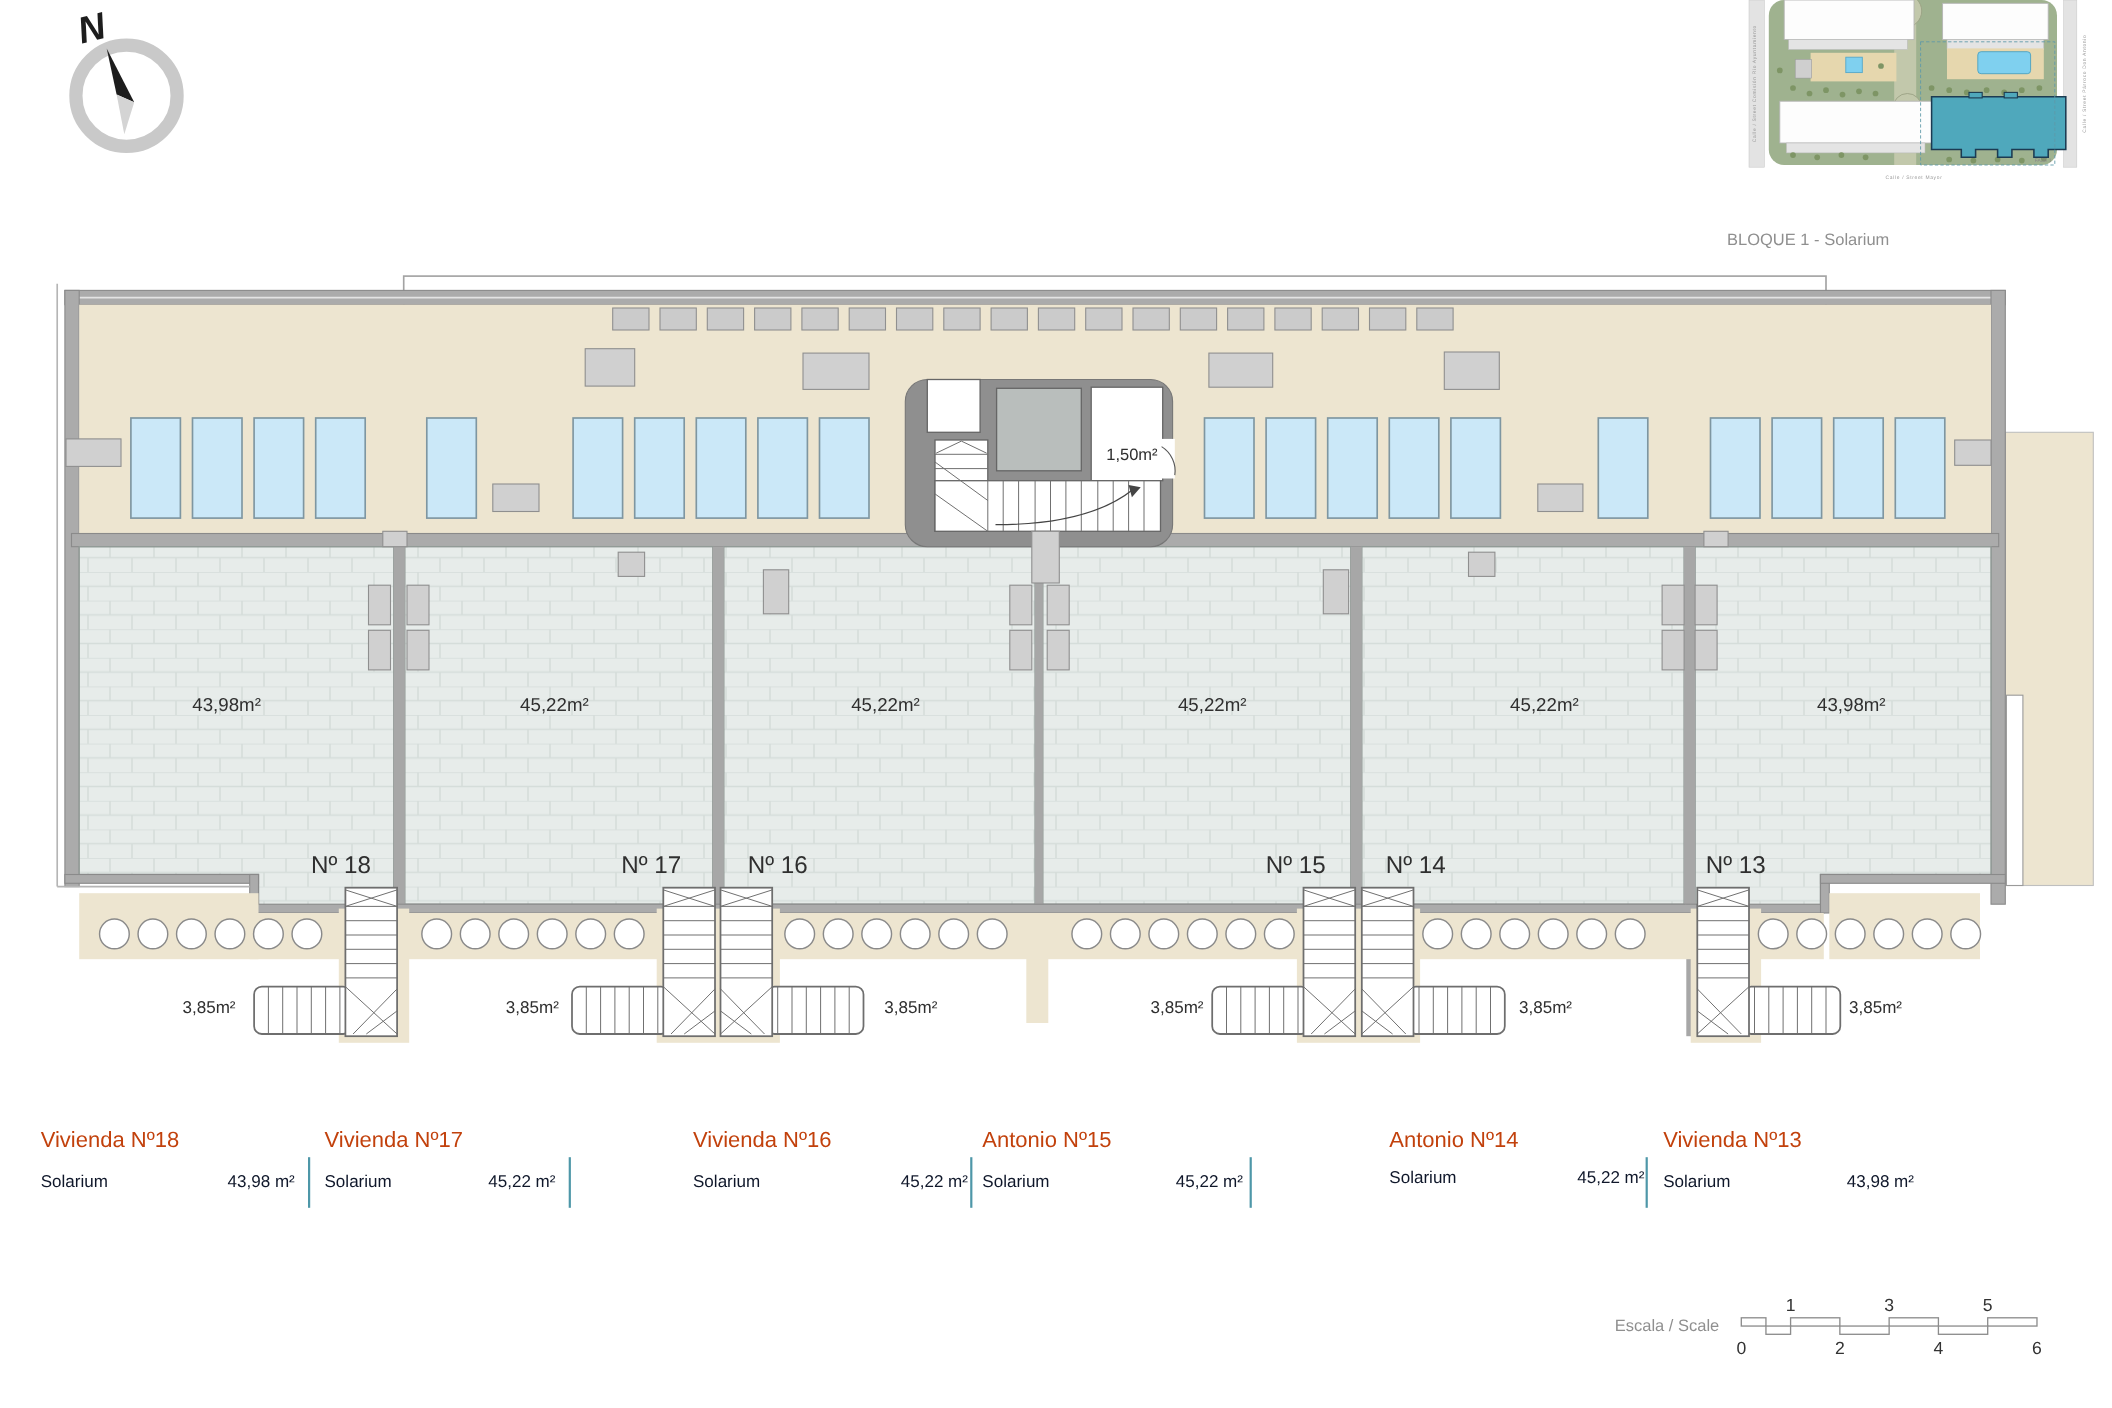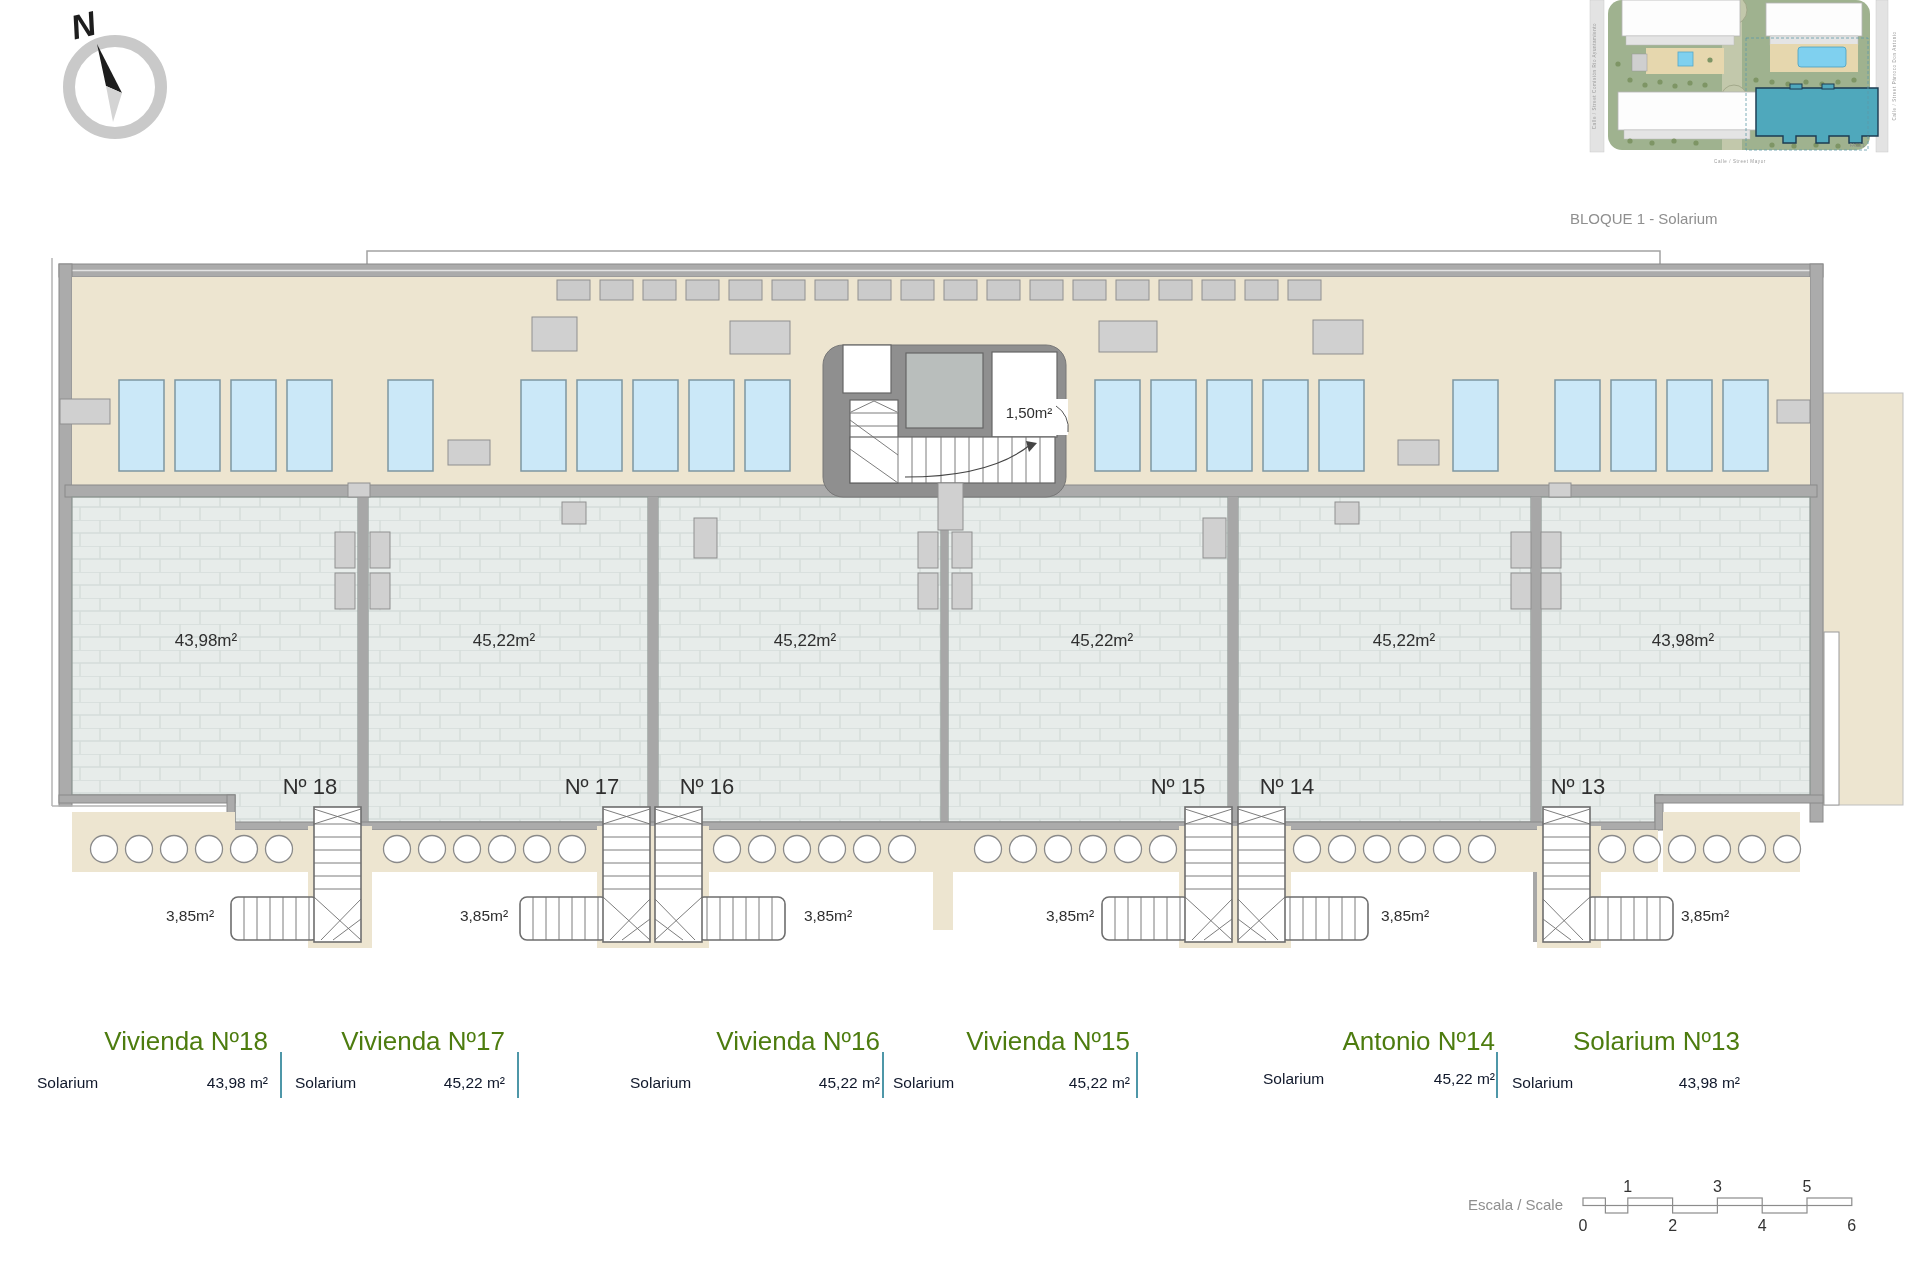--- a/index.html
+++ b/index.html
@@ -23,21 +23,21 @@
   .lbl-stair{font-size:15.5px;}
   .lbl-core{font-size:15px;}
   .scale-num{font-size:16px;fill:#333;}
   .scale-lbl{font-size:15px;fill:var(--text_gray,#8F8F8F);}
   .thumb-street{font-size:4.5px;fill:#9a9a9a;letter-spacing:0.6px;}
   .thumb-phase{font-size:4.5px;fill:#888;}
   
   .caption{position:absolute;left:1570px;top:200px;width:260px;font-size:15px;
            color:var(--text_gray,#8F8F8F);margin-top:10px;}
   .vtable-col{position:absolute;top:1026px;height:62px;}
-  .vtable-title{text-align:right;font-size:26px;color:#4d7c0f;}
+  .vtable-title{text-align:left;font-size:20px;color:#c2410c;}
   .vtable-row{display:flex;justify-content:space-between;margin-top:17px;
               font-size:15.5px;color:#0f172a;}
   .tdiv{position:absolute;top:1052px;width:2px;height:46px;
         background:var(--table_divider,#4E97A8);}
 </style>
 </head>
 <body>
 
 <div class="stage">
 
@@ -369,37 +369,37 @@
   <div class="tdiv" style="left:517px;"></div>
   <div class="vtable-col" style="left:630px;width:250px;">
     <div class="vtable-title">Vivienda Nº16</div>
     <div class="vtable-row">
       <span>Solarium</span>
       <span>45,22 m²</span>
     </div>
   </div>
   <div class="tdiv" style="left:882px;"></div>
   <div class="vtable-col" style="left:893px;width:237px;">
-    <div class="vtable-title">Vivienda Nº15</div>
+    <div class="vtable-title">Antonio Nº15</div>
     <div class="vtable-row">
       <span>Solarium</span>
       <span>45,22 m²</span>
     </div>
   </div>
   <div class="tdiv" style="left:1136px;"></div>
   <div class="vtable-col" style="left:1263px;width:232px;">
     <div class="vtable-title">Antonio Nº14</div>
     <div class="vtable-row" style="margin-top:13px;">
       <span>Solarium</span>
       <span>45,22 m²</span>
     </div>
   </div>
   <div class="tdiv" style="left:1496px;"></div>
   <div class="vtable-col" style="left:1512px;width:228px;">
-    <div class="vtable-title">Solarium Nº13</div>
+    <div class="vtable-title">Vivienda Nº13</div>
     <div class="vtable-row">
       <span>Solarium</span>
       <span>43,98 m²</span>
     </div>
   </div>
 </div>
 
 </div>
 
 </body></html>

